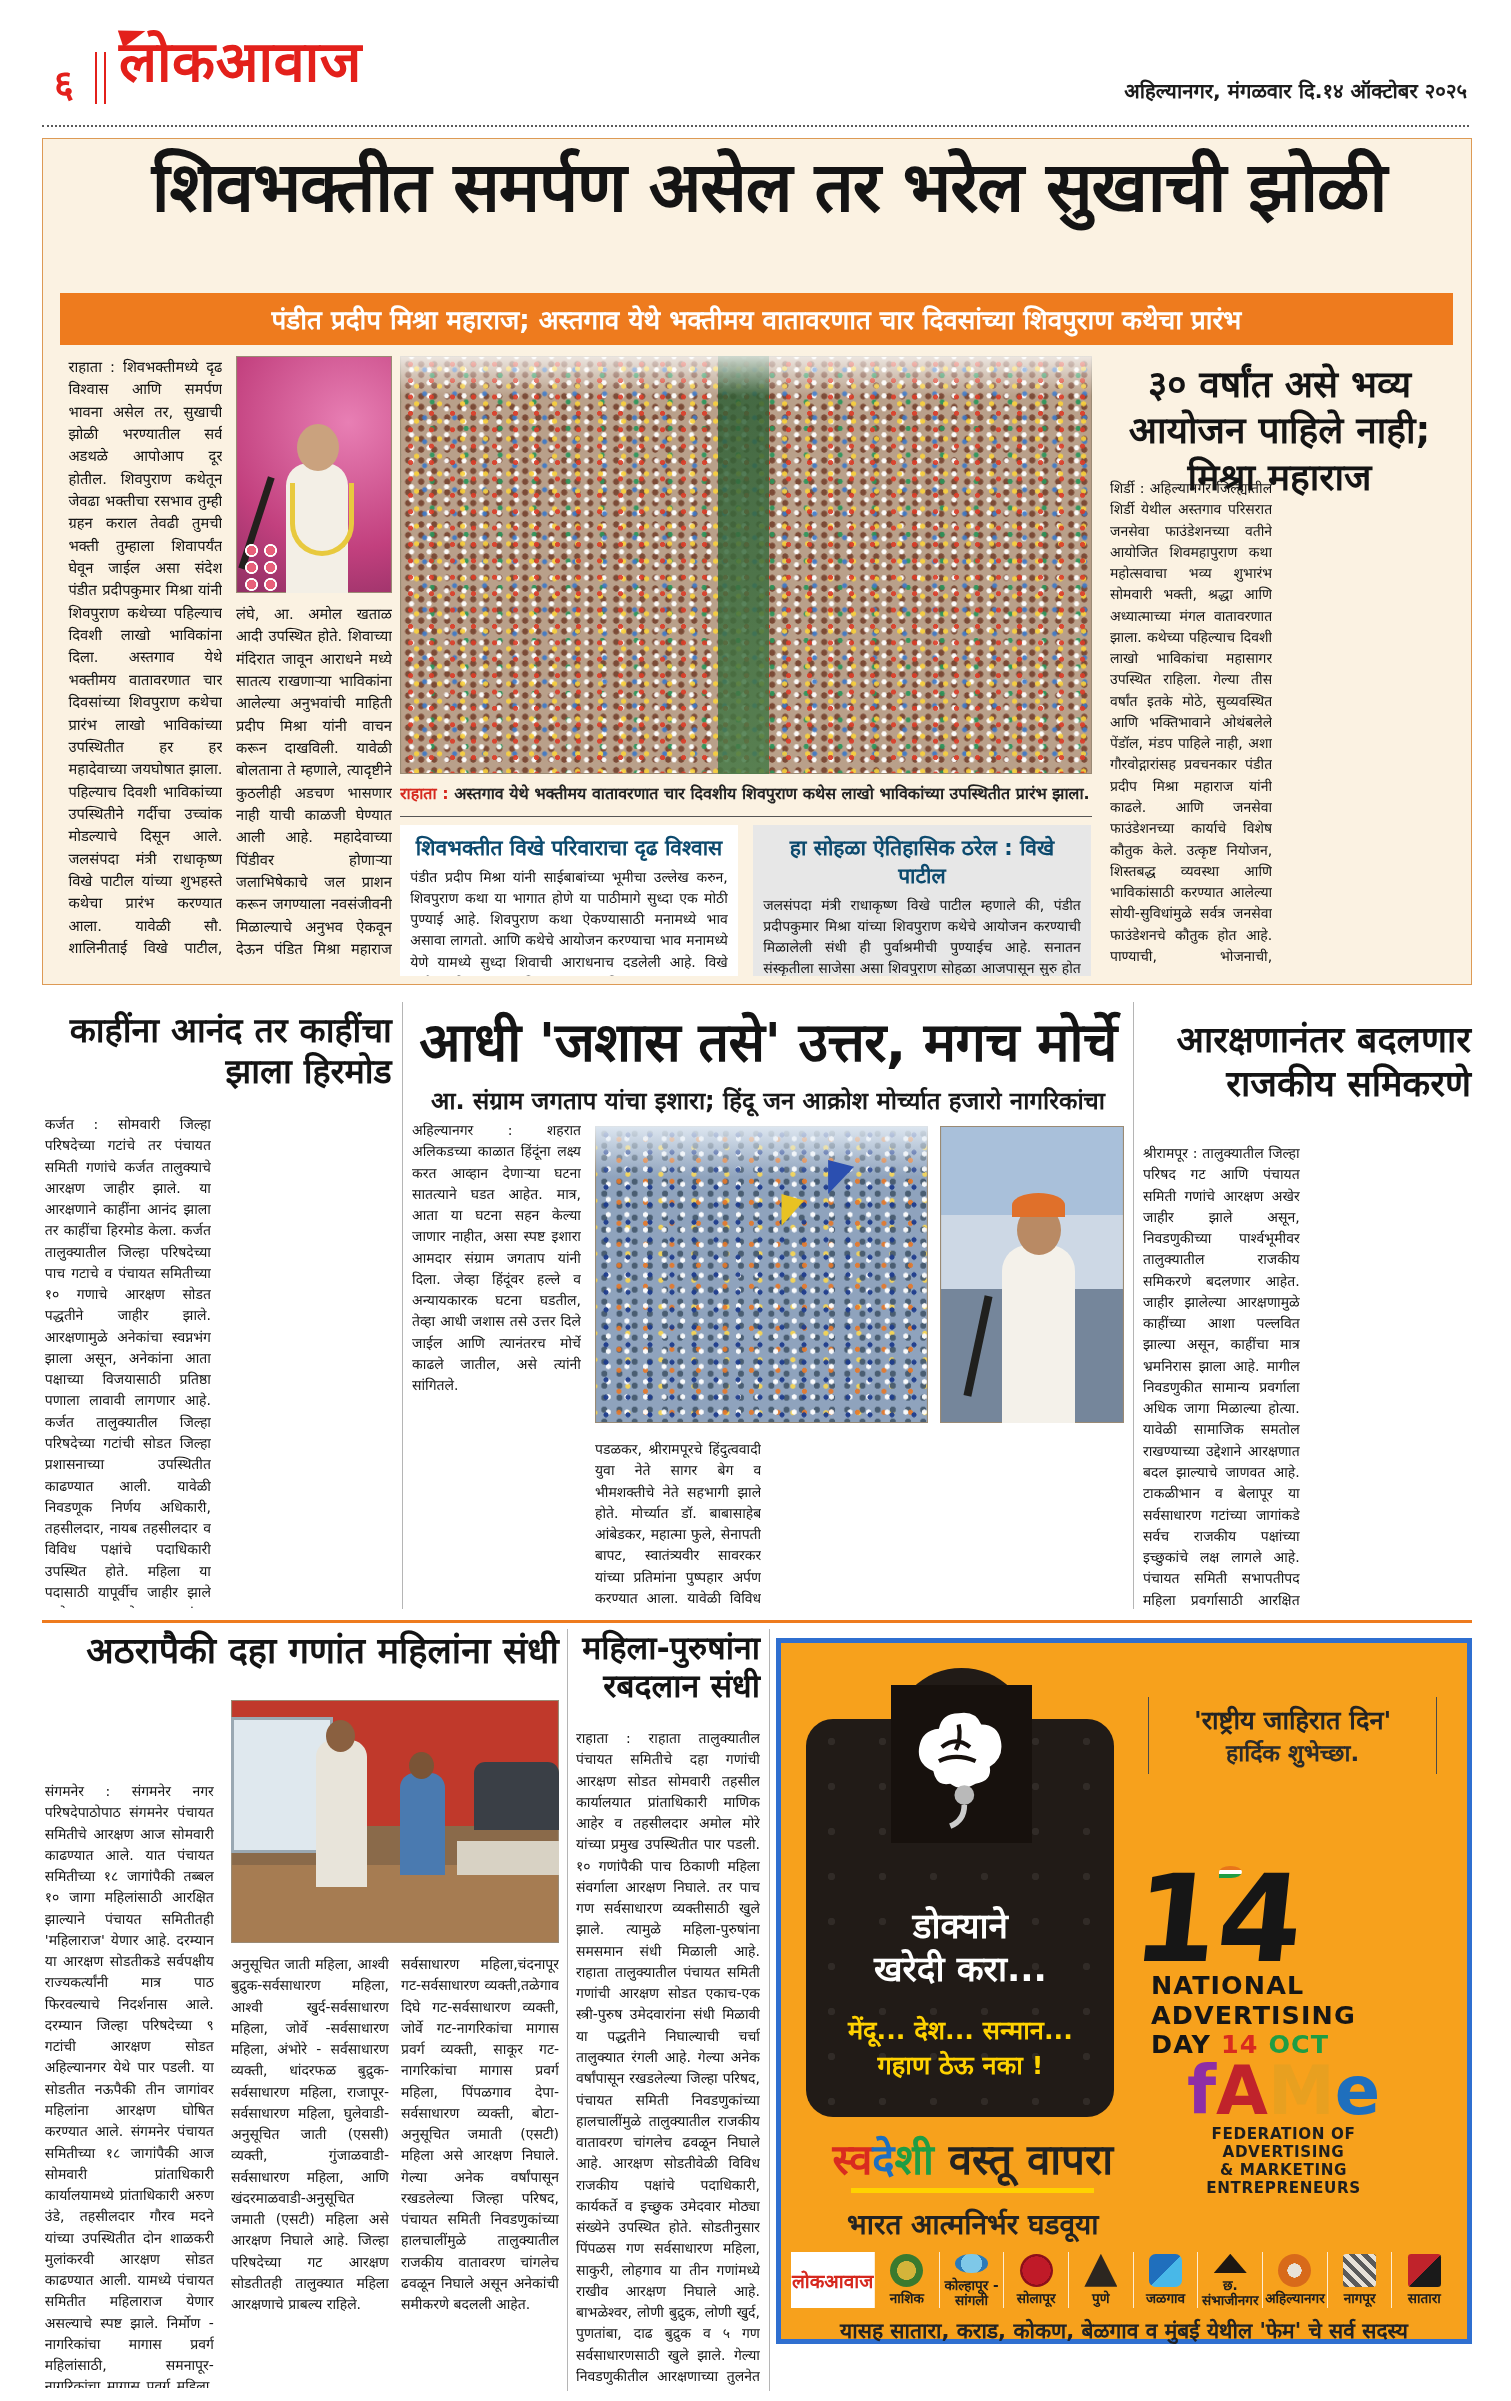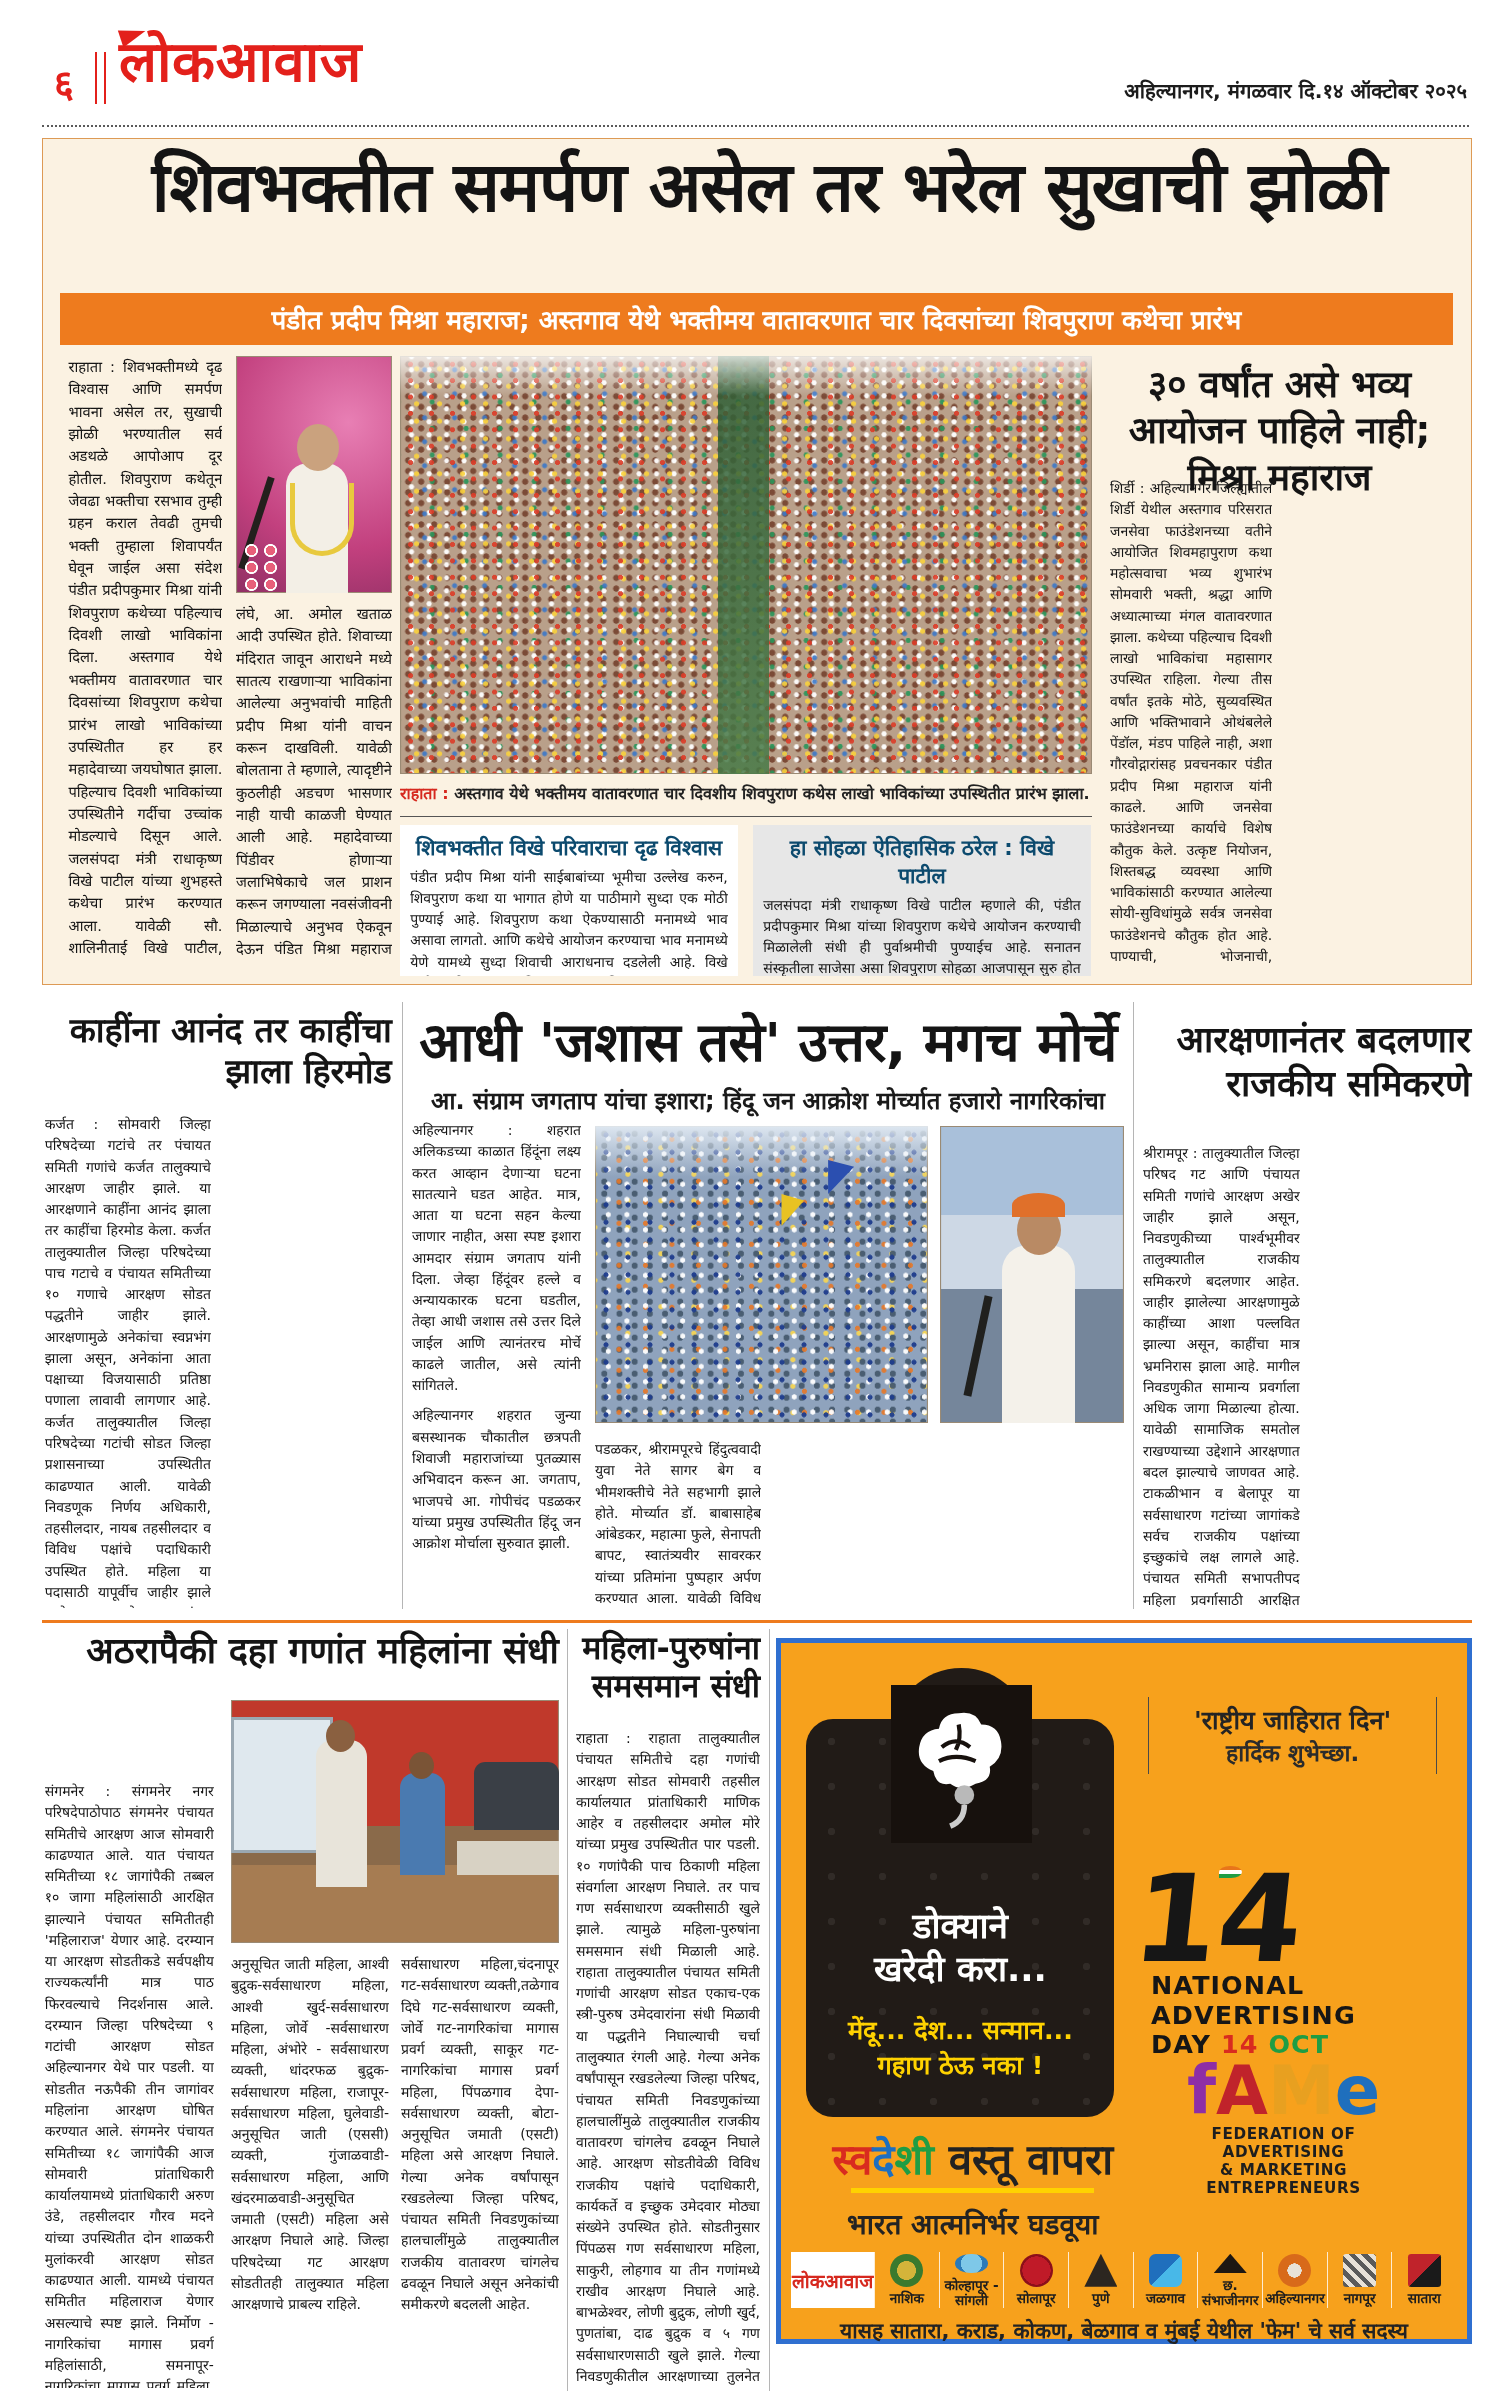--- a/index.html
+++ b/index.html
@@ -146,21 +146,20 @@
   <div class="abs center mid-head" style="left:2.8px;top:17px;width:347px;">काहींना आनंद तर काहींचा झाला हिरमोड</div>
   <div class="abs cols2" style="left:2.8px;top:121px;width:347px;height:494px;overflow:hidden;">
     <p class="bodytext" style="font-size:14px;">कर्जत : सोमवारी जिल्हा परिषदेच्या गटांचे तर पंचायत समिती गणांचे कर्जत तालुक्याचे आरक्षण जाहीर झाले. या आरक्षणाने काहींना आनंद झाला तर काहींचा हिरमोड केला. कर्जत तालुक्यातील जिल्हा परिषदेच्या पाच गटाचे व पंचायत समितीच्या १० गणाचे आरक्षण सोडत पद्धतीने जाहीर झाले. आरक्षणामुळे अनेकांचा स्वप्नभंग झाला असून, अनेकांना आता पक्षाच्या विजयासाठी प्रतिष्ठा पणाला लावावी लागणार आहे. कर्जत तालुक्यातील जिल्हा परिषदेच्या गटांची सोडत जिल्हा प्रशासनाच्या उपस्थितीत काढण्यात आली. यावेळी निवडणूक निर्णय अधिकारी, तहसीलदार, नायब तहसीलदार व विविध पक्षांचे पदाधिकारी उपस्थित होते. महिला या पदासाठी यापूर्वीच जाहीर झाले आहे. यामुळे गणांच्या आरक्षणाकडे संपूर्ण तालुक्याचे व इच्छुकांचे लक्ष लागले. सर्वप्रथम अनुसूचित जाती गणाचे काढण्यात आले. त्यामध्ये कोंभळी गण आरक्षित झाला. यापूर्वी हा गण पुरुषासाठी राखीव होता. त्यामुळे यावेळी तेथे महिला आरक्षण काढण्यात आले. यानंतर ओबीसी गणाचे आरक्षण काढण्यात आले. त्यामध्येही स्त्री व पुरुष असे आरक्षण काढल्यानंतर उर्वरित सात गणांमधुन स्त्री आरक्षण सोडत पद्धतीने काढले. याची माहिती तहसीलदार गुरु बिरादार यांनी दिली.</p>
   </div>
   <div class="abs vrule" style="left:360px;top:8.5px;height:607px;"></div>
 
   <div class="abs center morcha-head" style="left:370px;top:10.2px;width:712px;">आधी 'जशास तसे' उत्तर, मगच मोर्चे</div>
   <div class="abs center morcha-deck" style="left:370px;top:90px;width:712px;">आ. संग्राम जगताप यांचा इशारा; हिंदू जन आक्रोश मोर्च्यात हजारो नागरिकांचा सहभाग</div>
   <div class="abs" style="left:370px;top:127px;width:169px;height:489px;overflow:hidden;">
     <p class="bodytext" style="font-size:14px;">अहिल्यानगर : शहरात अलिकडच्या काळात हिंदूंना लक्ष्य करत आव्हान देणाऱ्या घटना सातत्याने घडत आहेत. मात्र, आता या घटना सहन केल्या जाणार नाहीत, असा स्पष्ट इशारा आमदार संग्राम जगताप यांनी दिला. जेव्हा हिंदूंवर हल्ले व अन्यायकारक घटना घडतील, तेव्हा आधी जशास तसे उत्तर दिले जाईल आणि त्यानंतरच मोर्चे काढले जातील, असे त्यांनी सांगितले.</p>
-    <p class="bodytext" style="font-size:14px;margin-top:9px;">अहिल्यानगर शहरात जुन्या बसस्थानक चौकातील छत्रपती शिवाजी महाराजांच्या पुतळ्यास अभिवादन करून आ. जगताप, भाजपचे आ. गोपीचंद पडळकर यांच्या प्रमुख उपस्थितीत हिंदू जन आक्रोश मोर्चाला सुरुवात झाली.</p>
   </div>
   <div class="abs photoframe speckle-blue" style="left:553px;top:133px;width:333px;height:297px;overflow:hidden;">
     <div class="abs" style="left:0;top:0;width:100%;height:51px;background:linear-gradient(180deg,rgba(230,238,246,.9),rgba(230,238,246,0));"></div>
     <div class="abs" style="left:70%;top:34px;width:26px;height:34px;background:#2b4fb0;clip-path:polygon(0 0,100% 20%,0 100%);"></div>
     <div class="abs" style="left:56%;top:68px;width:22.6px;height:32px;background:#e8c222;clip-path:polygon(0 0,100% 20%,0 100%);"></div>
   </div>
   <div class="abs photoframe" style="left:898px;top:133px;width:184px;height:297px;background:linear-gradient(180deg,#a9c0da 0 30%,#cdd8e5 30% 55%,#75869b 55% 100%);overflow:hidden;">
     <div class="abs" style="left:62px;top:119px;width:73px;height:181px;background:#f4f1ea;border-radius:26px 26px 0 0;"></div>
     <div class="abs" style="left:77px;top:79px;width:44px;height:50px;background:#b98a64;border-radius:50%;"></div>
     <div class="abs" style="left:72px;top:67px;width:53px;height:24px;background:#e0702a;border-radius:50% 50% 0 0;"></div>
@@ -191,21 +190,21 @@
     <div class="abs" style="left:178px;top:52px;width:25px;height:27px;background:#7a5436;border-radius:50%;"></div>
     <div class="abs" style="left:243px;top:62px;width:85px;height:68px;background:#3a3f46;border-radius:11.3px 11.3px 0 0;"></div>
     <div class="abs" style="left:226px;top:141px;width:102px;height:34px;background:#d8d2c4;"></div>
   </div>
   <p class="abs bodytext" style="left:189px;top:325px;width:158px;height:435px;font-size:14px;">अनुसूचित जाती महिला, आश्वी बुद्रुक-सर्वसाधारण महिला, आश्वी खुर्द-सर्वसाधारण महिला, जोर्वे -सर्वसाधारण महिला, अंभोरे - सर्वसाधारण व्यक्ती, धांदरफळ बुद्रुक-सर्वसाधारण महिला, राजापूर- सर्वसाधारण महिला, घुलेवाडी-अनुसूचित जाती (एससी) व्यक्ती, गुंजाळवाडी- सर्वसाधारण महिला, आणि खंदरमाळवाडी-अनुसूचित जमाती (एसटी) महिला असे आरक्षण निघाले आहे. जिल्हा परिषदेच्या गट आरक्षण सोडतीतही तालुक्यात महिला आरक्षणाचे प्राबल्य राहिले.</p>
   <p class="abs bodytext" style="left:359px;top:325px;width:158px;height:435px;font-size:14px;">सर्वसाधारण महिला,चंदनापूर गट-सर्वसाधारण व्यक्ती,तळेगाव दिघे गट-सर्वसाधारण व्यक्ती, जोर्वे गट-नागरिकांचा मागास प्रवर्ग व्यक्ती, साकूर गट-नागरिकांचा मागास प्रवर्ग महिला, पिंपळगाव देपा-सर्वसाधारण व्यक्ती, बोटा-अनुसूचित जमाती (एसटी) महिला असे आरक्षण निघाले. गेल्या अनेक वर्षांपासून रखडलेल्या जिल्हा परिषद, पंचायत समिती निवडणुकांच्या हालचालींमुळे तालुक्यातील राजकीय वातावरण चांगलेच ढवळून निघाले असून अनेकांची समीकरणे बदलली आहेत.</p>
   <div class="abs vrule" style="left:525px;top:0;height:762px;"></div>
 
   <div class="abs center" style="left:534px;top:0;width:184px;">
     <div class="mid-head" style="font-size:32px;">महिला-पुरुषांना</div>
-    <div class="mid-head" style="font-size:32px;">समसमान संधी</div>
+    <div class="mid-head" style="font-size:32px;">रबदलान संधी</div>
   </div>
   <p class="abs bodytext" style="left:534px;top:99px;width:184px;height:661px;font-size:14px;">राहाता : राहाता तालुक्यातील पंचायत समितीचे दहा गणांची आरक्षण सोडत सोमवारी तहसील कार्यालयात प्रांताधिकारी माणिक आहेर व तहसीलदार अमोल मोरे यांच्या प्रमुख उपस्थितीत पार पडली. १० गणांपैकी पाच ठिकाणी महिला संवर्गाला आरक्षण निघाले. तर पाच गण सर्वसाधारण व्यक्तीसाठी खुले झाले. त्यामुळे महिला-पुरुषांना समसमान संधी मिळाली आहे. राहाता तालुक्यातील पंचायत समिती गणांची आरक्षण सोडत एकाच-एक स्त्री-पुरुष उमेदवारांना संधी मिळावी या पद्धतीने निघाल्याची चर्चा तालुक्यात रंगली आहे. गेल्या अनेक वर्षांपासून रखडलेल्या जिल्हा परिषद, पंचायत समिती निवडणुकांच्या हालचालींमुळे तालुक्यातील राजकीय वातावरण चांगलेच ढवळून निघाले आहे. आरक्षण सोडतीवेळी विविध राजकीय पक्षांचे पदाधिकारी, कार्यकर्ते व इच्छुक उमेदवार मोठ्या संख्येने उपस्थित होते. सोडतीनुसार पिंपळस गण सर्वसाधारण महिला, साकुरी, लोहगाव या तीन गणांमध्ये राखीव आरक्षण निघाले आहे. बाभळेश्वर, लोणी बुद्रुक, लोणी खुर्द, पुणतांबा, दाढ बुद्रुक व ५ गण सर्वसाधारणसाठी खुले झाले. गेल्या निवडणुकीतील आरक्षणाच्या तुलनेत यावेळी मोठे फेरबदल झाले असून, अनेक प्रस्थापितांना आपले गण गमवावे लागले आहेत. त्यामुळे आगामी निवडणुकीत नव्या चेहऱ्यांना संधी मिळण्याची शक्यता वर्तविली जात आहे. आरक्षणानंतर तालुक्याच्या राजकारणातील समीकरणे बदलणार आहेत.</p>
   <div class="abs vrule" style="left:727px;top:0;height:762px;"></div>
 
   <div class="abs ad" style="left:734px;top:8.5px;width:696px;height:706px;">
 
     <div class="abs bag-handle" style="left:110px;top:25.4px;"></div>
     <div class="abs bag" style="left:25.4px;top:76px;width:308px;height:398px;">
       <div class="abs" style="left:85px;top:-34px;width:141px;height:158px;background:#17110d;">
         <svg viewBox="0 0 100 100" style="width:100%;height:100%;">

